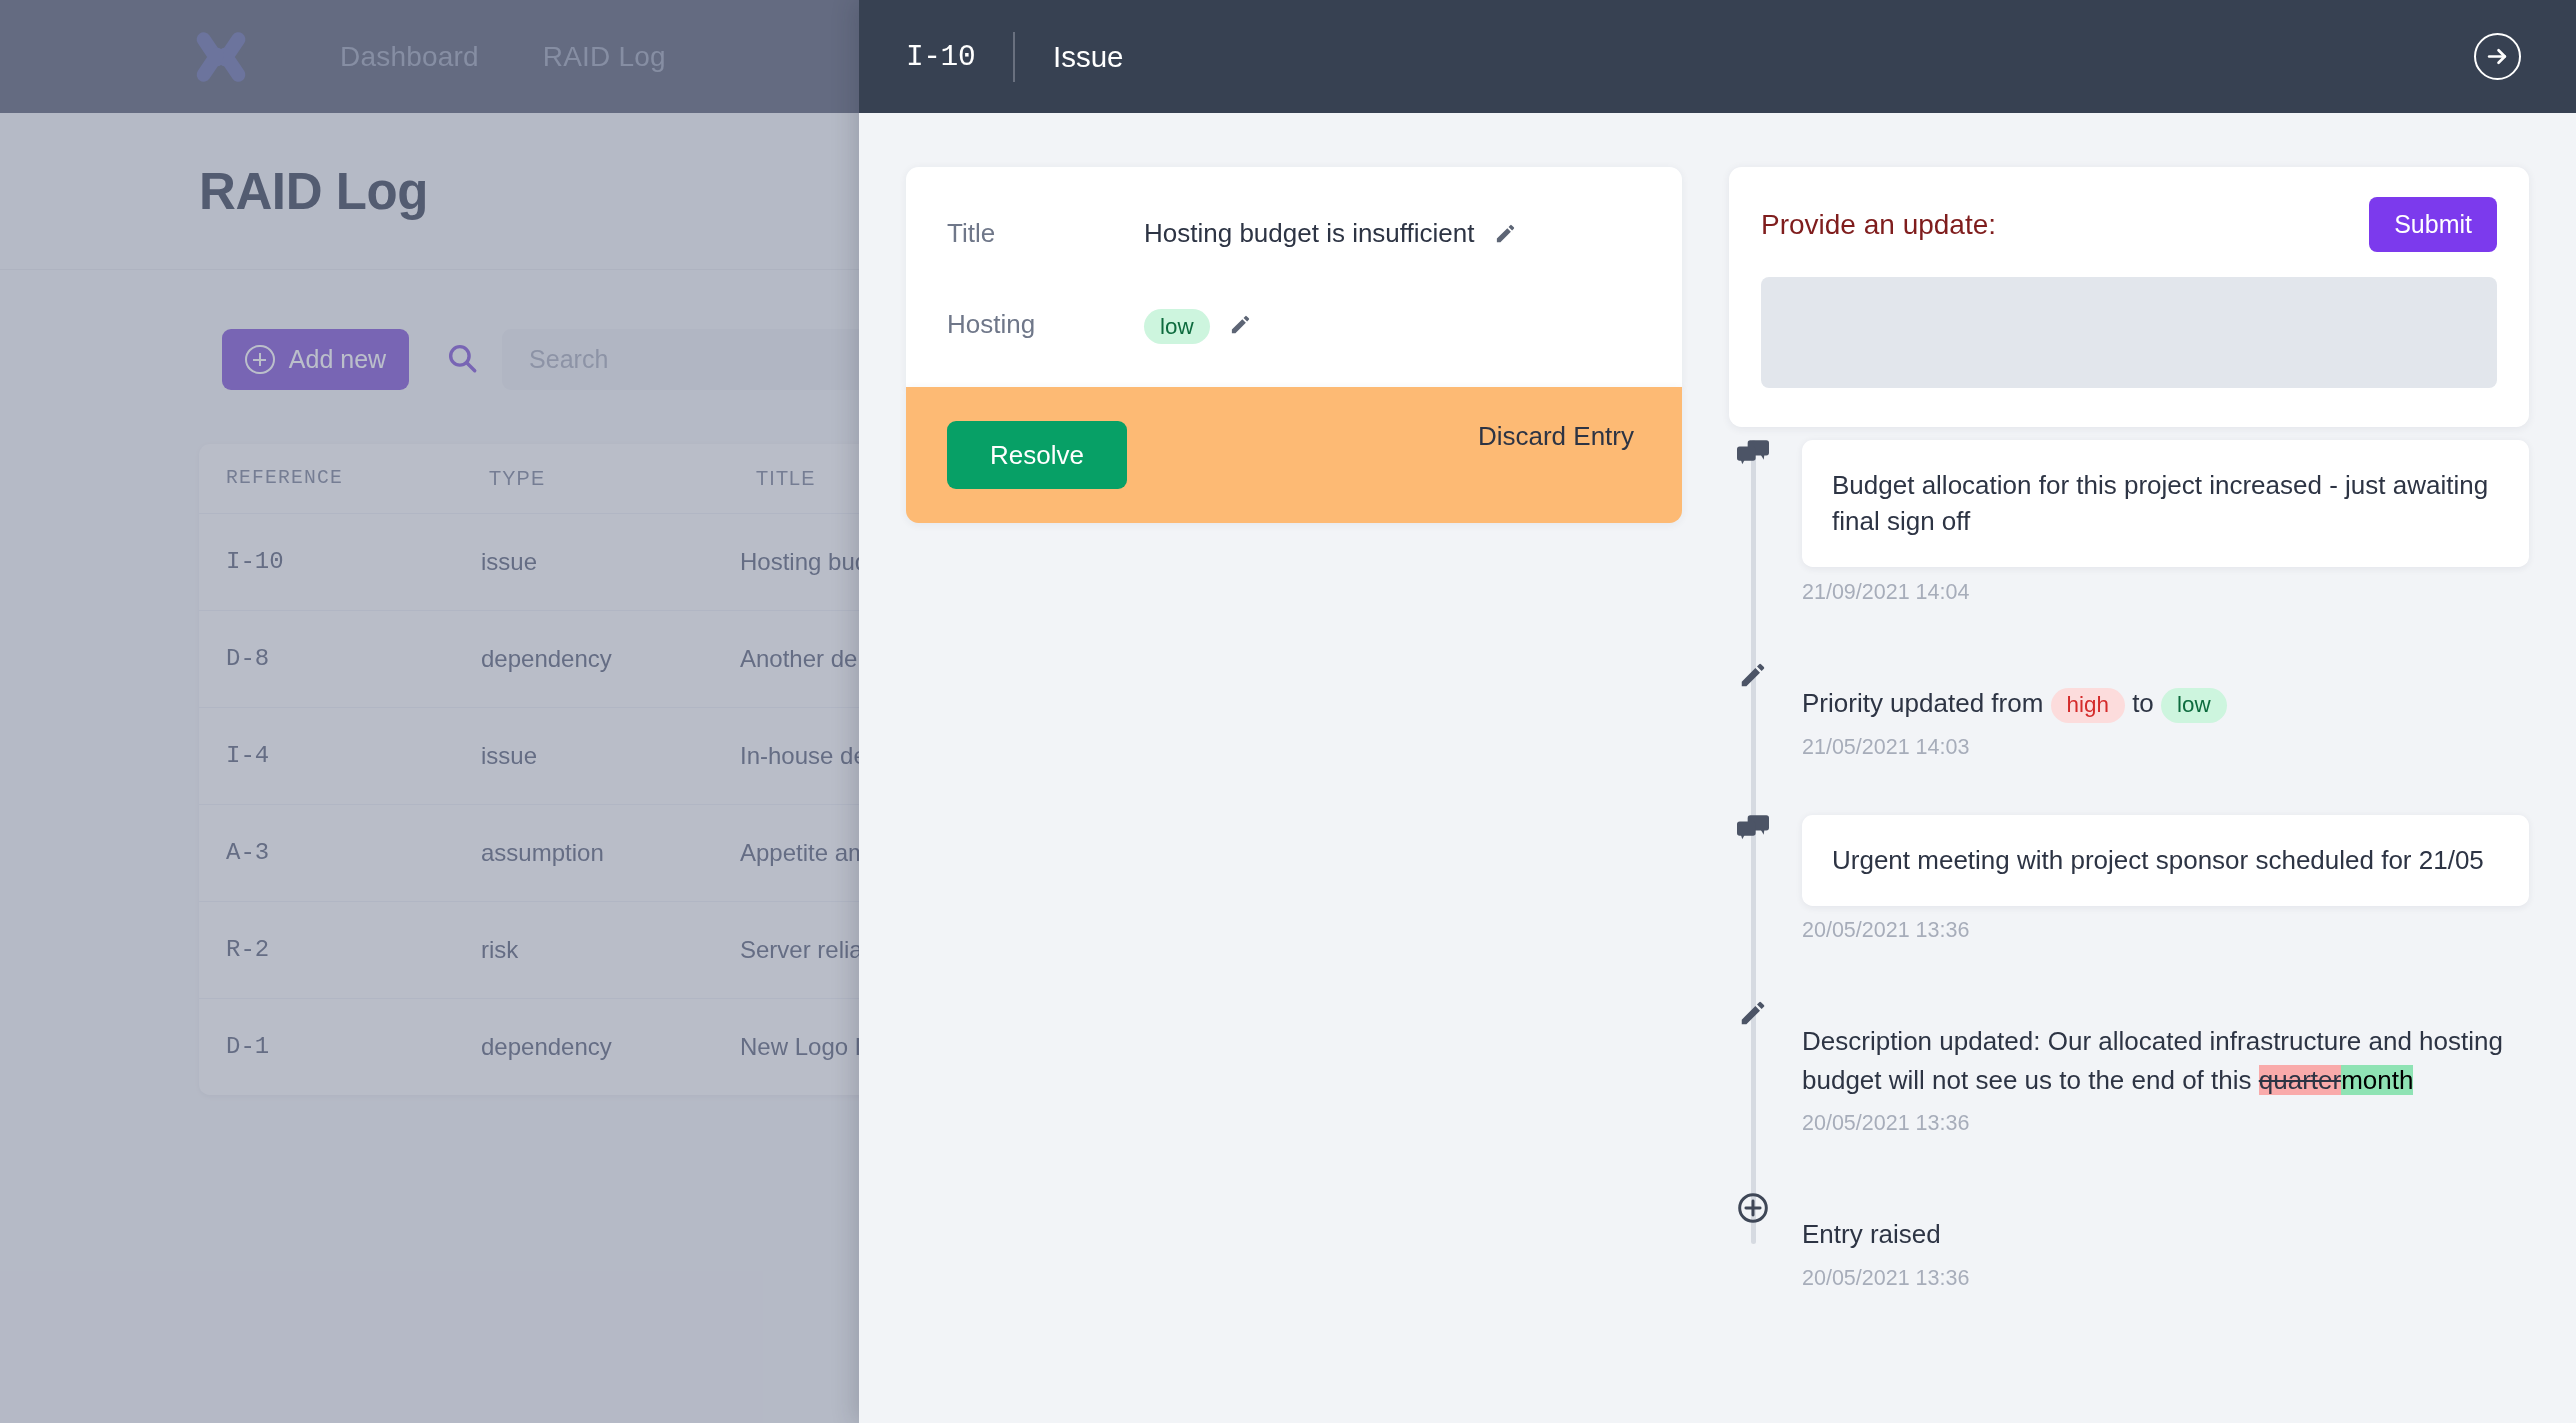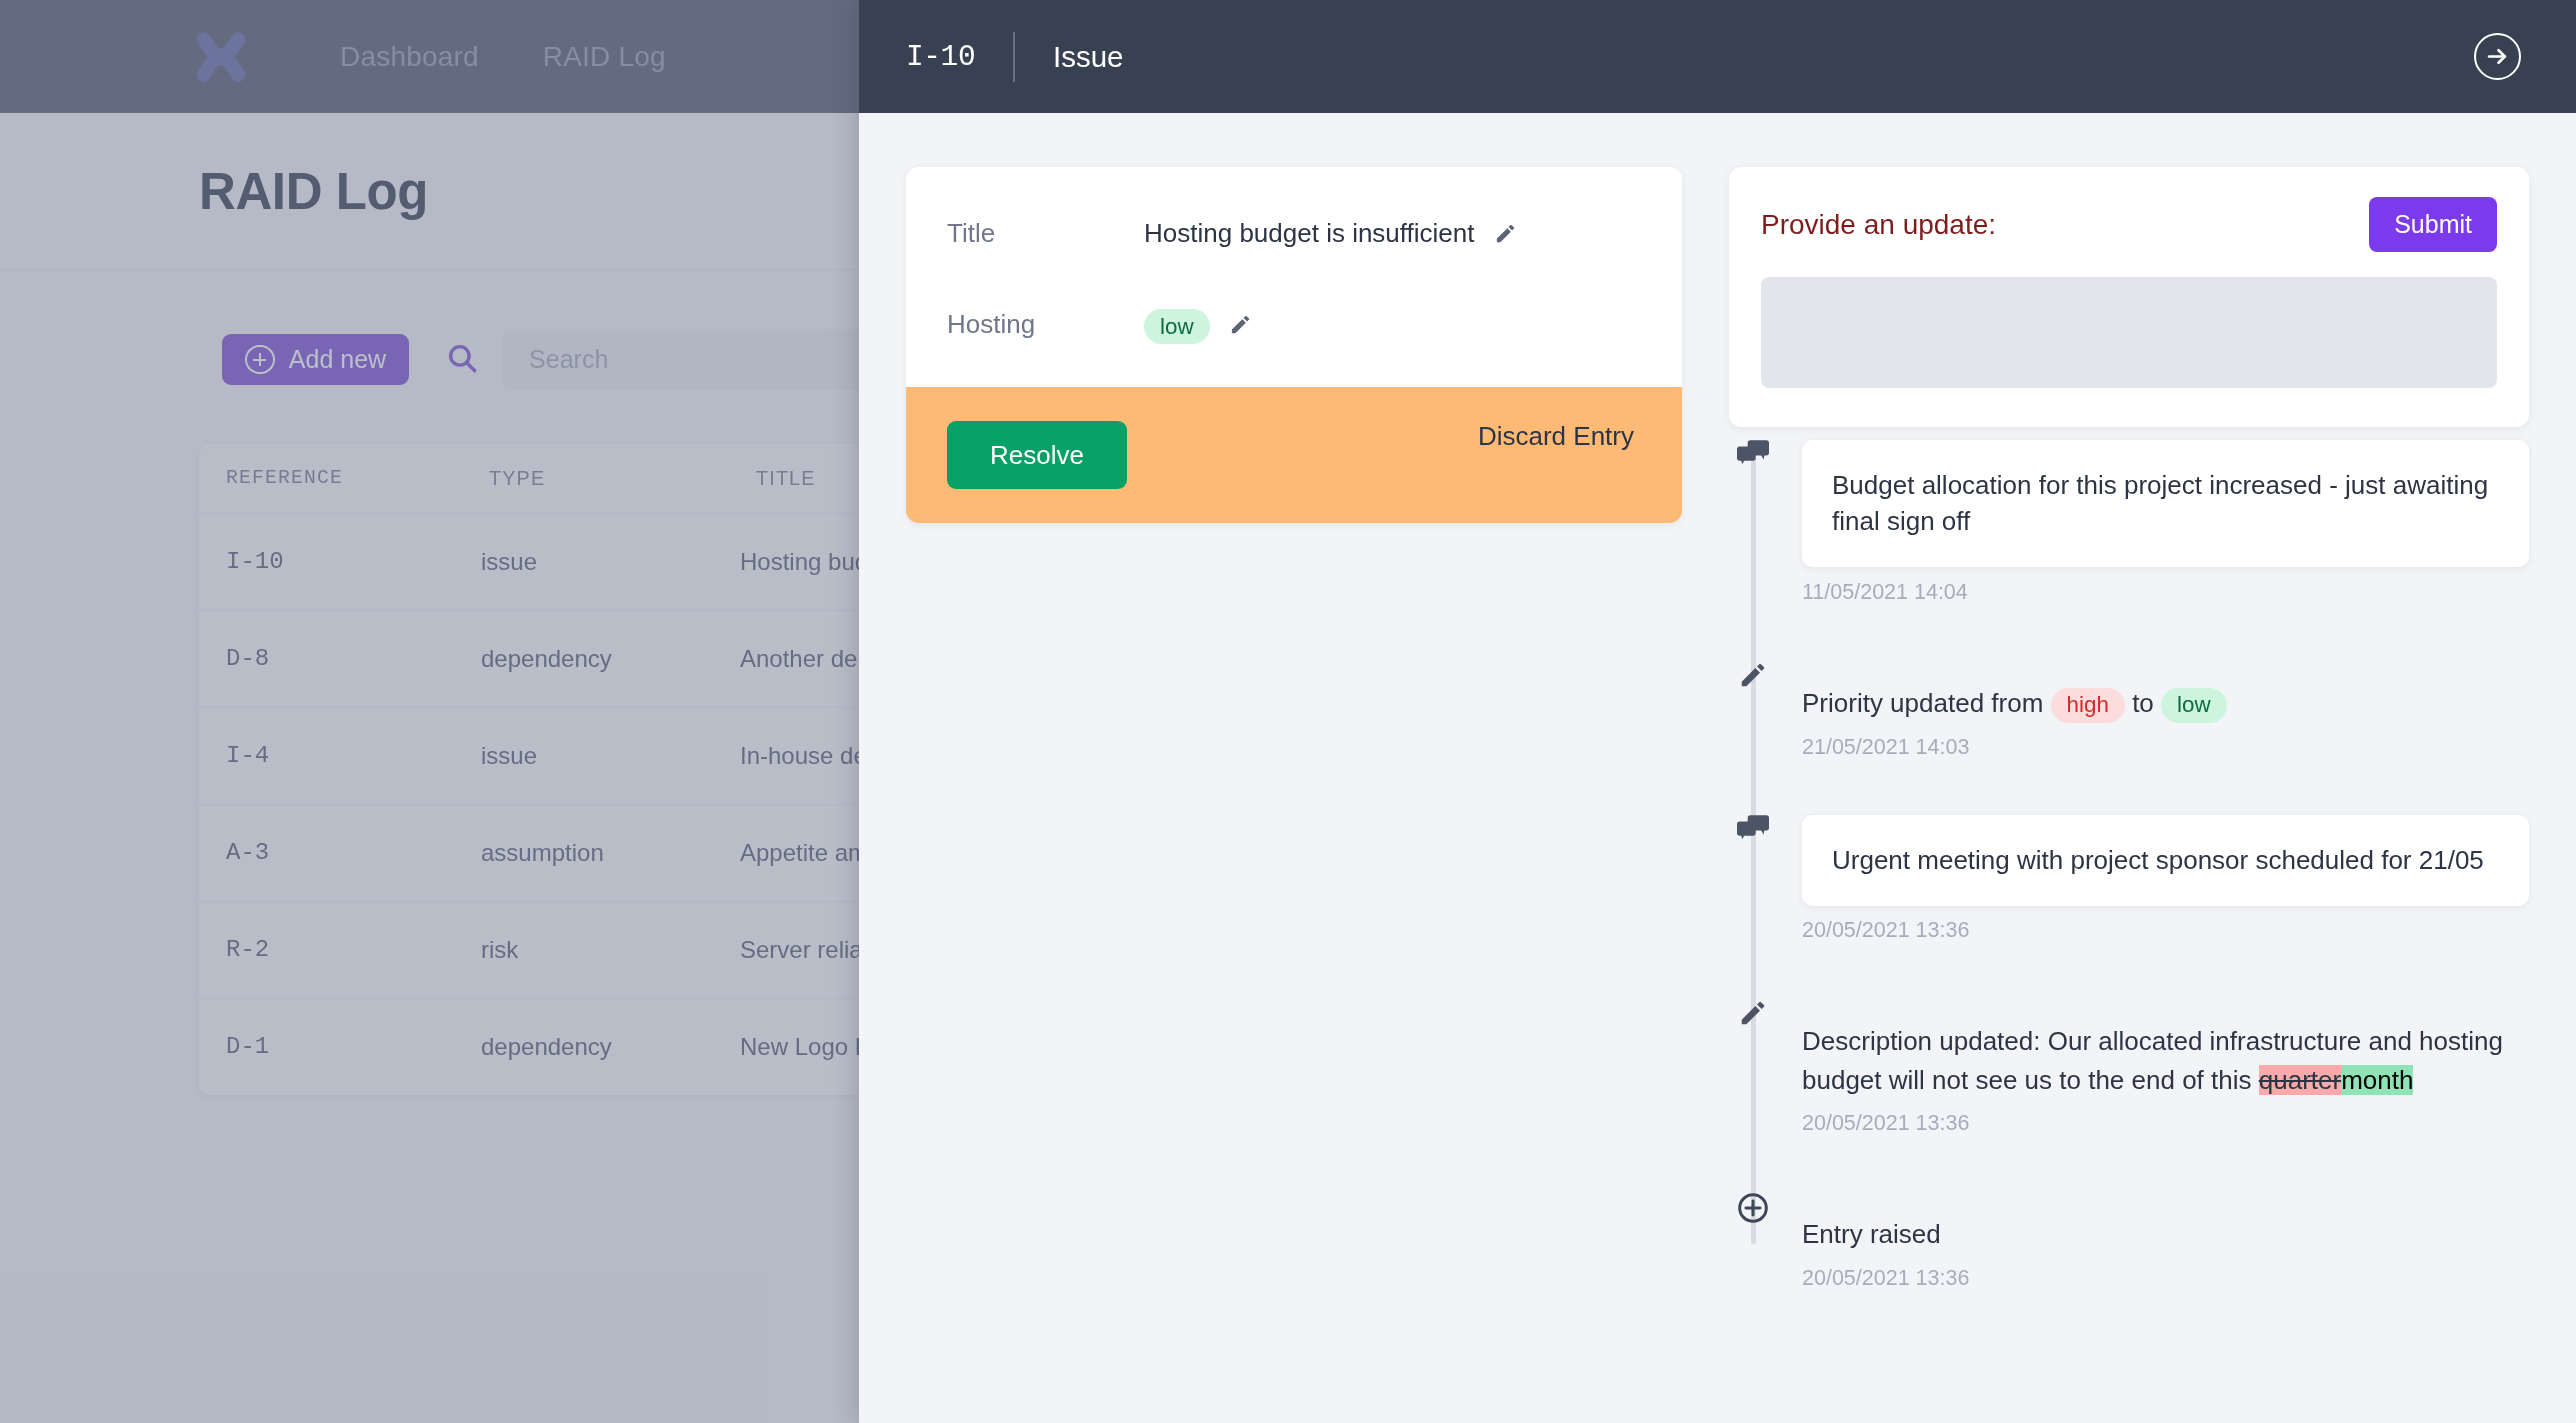--- a/index.html
+++ b/index.html
@@ -38,21 +38,21 @@
   .bg-body { position: absolute; top: 113px; left: 0; right: 0; bottom: 0; background: #f4f5f7; }
   .bg-title-bar {
     height: 157px; border-bottom: 0.9px solid #e6e8ec;
     display: flex; align-items: center;
   }
   .bg-title { margin-left: 199px; font-size: 51px; font-weight: bold; color: #3c4458; letter-spacing: -0.4px; }
 
   .bg-toolbar { display: flex; align-items: center; margin-left: 222px; margin-top: 59px; }
   .add-btn {
     background: #8055d6; color: #ffffff; border: none; border-radius: 9px;
-    height: 51px; padding: 0 23px; display: flex; align-items: center; gap: 14.3px;
+    height: 61px; padding: 0 23px; display: flex; align-items: center; gap: 14.3px;
     font-size: 25px; cursor: pointer;
   }
   .plus-circ {
     width: 29.5px; height: 29.5px; border-radius: 50%; border: 2.2px solid #fff;
     position: relative; flex: none;
   }
   .plus-circ::before, .plus-circ::after {
     content:""; position: absolute; background: #fff;
   }
   .plus-circ::before { left: 6.3px; right: 6.3px; top: 12px; height: 2.2px; }
@@ -330,21 +330,21 @@
                 <div class="tl-icon">
                   <svg width="32" height="29" viewBox="0 0 36 32" fill="#4c5466">
                     <rect x="12" y="0" width="24" height="17" rx="3"></rect>
                     <path d="M26 15l4 7 1-7z"></path>
                     <rect x="0" y="7" width="21" height="16" rx="3"></rect>
                     <path d="M4 21l2 6 3-6z"></path>
                   </svg>
                 </div>
                 <div class="tl-content">
                   <div class="tl-bubble">Budget allocation for this project increased - just awaiting final sign off</div>
-                  <div class="tl-time">11/05/2021 14:04</div>
+                  <div class="tl-time">21/09/2021 14:04</div>
                   <div class="tl-gap"></div>
                 </div>
               </div>
               <div class="tl-item">
                 <div class="tl-icon">
                   <svg width="30" height="30" viewBox="0 0 24 24" fill="#4c5466">
                     <path d="M3 17.3V21h3.7L17.6 10.1l-3.7-3.7L3 17.3zM20.7 7a1 1 0 0 0 0-1.4l-2.3-2.3a1 1 0 0 0-1.4 0l-1.8 1.8 3.7 3.7L20.7 7z"></path>
                   </svg>
                 </div>
                 <div class="tl-content">

